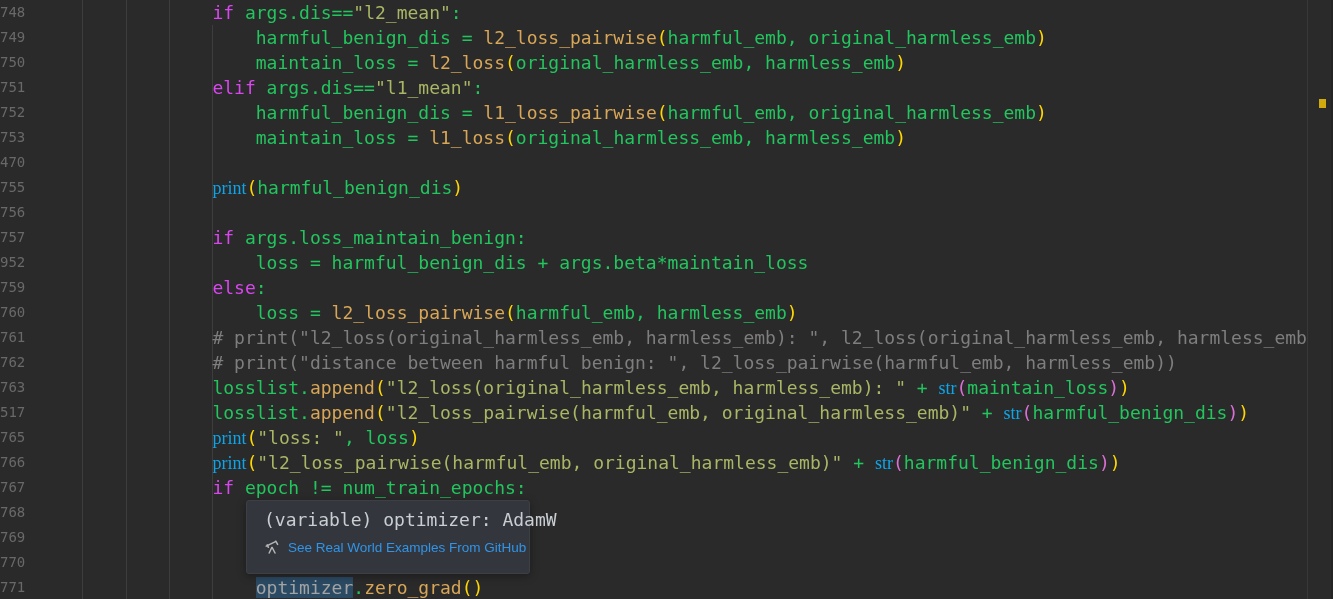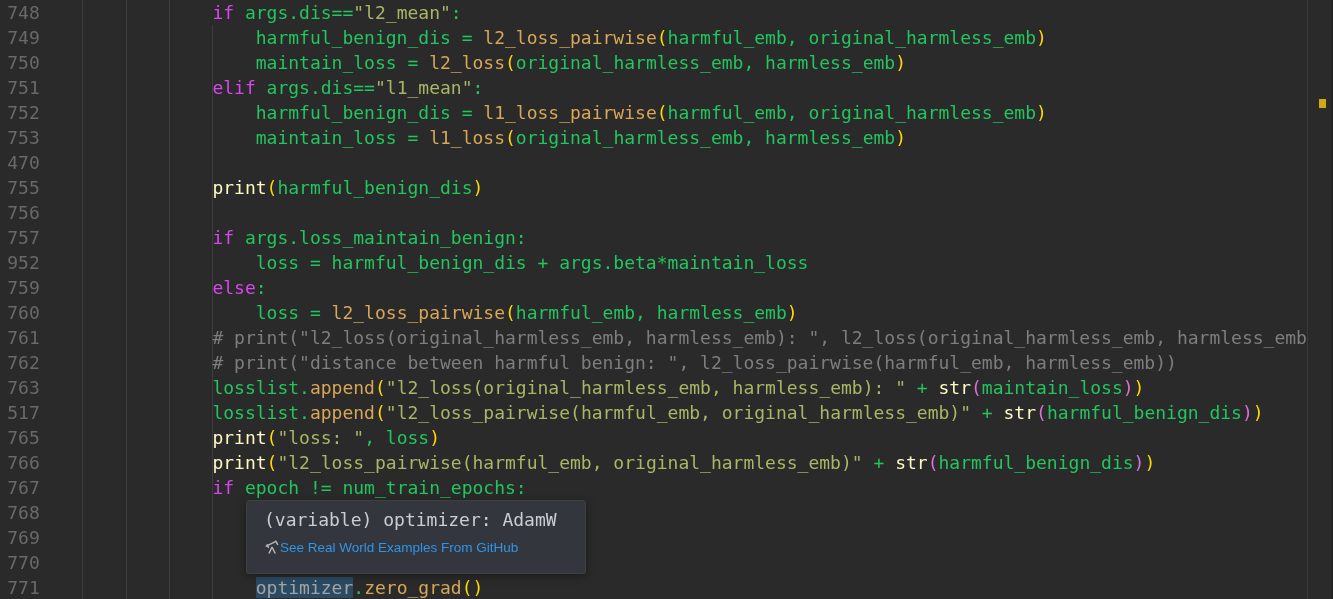--- a/index.html
+++ b/index.html
@@ -10,50 +10,50 @@
     position:relative;
   }
   .editor{position:absolute;inset:0;}
   
   .guide{position:absolute;top:0;bottom:0;width:1px;background:#3d3d3d;z-index:0;}
   
   .code-area{position:absolute;top:0;left:0;right:26px;z-index:1;}
   .row{position:relative;height:25px;}
   .ln{
     position:absolute;left:0;top:0;width:47px;height:25px;
-    text-align:center;color:#696969;
-    font-size:18px;line-height:25px;user-select:none;
+    text-align:left;color:#696969;
+    font-size:14px;line-height:25px;user-select:none;
   }
   .code{
     position:absolute;left:39px;top:0;right:0;height:25px;
     white-space:pre;font-size:18px;line-height:25px;
     color:#d2d2d2;overflow:hidden;
   }
   .kw{color:#d946ef;}
   .v{color:#22c55e;}
   .s{color:#a9b665;}
   .fn{color:#d8a657;font-weight:normal;}
   .b1{color:#ffd700;}
   .b2{color:#da70d6;}
-  .bi{color:#fef9c3;}
+  .bi{color:#0ea5e9;font-family:Liberation Serif, serif;}
   .c{color:#7e7e7e;}
   .hl{color:#a3a3a3;background:#2b4a63;}
   
   .tooltip{
-    position:absolute;left:246px;top:500px;width:340px;height:74px;
+    position:absolute;left:246px;top:500px;width:284px;height:74px;
     box-sizing:border-box;background:#33373d;border:1px solid #3c4045;
     border-radius:3px;z-index:5;padding:5px 0 0 17px;
     box-shadow:0 2px 8px rgba(0,0,0,0.35);
   }
   .tooltip .sig{
     font-family:"DejaVu Sans Mono",monospace;font-size:18px;line-height:27px;
     color:#c9ced3;white-space:pre;
   }
   .tooltip .linkrow{
-    margin-top:6px;display:flex;align-items:center;
+    margin-top:6px;display:flex;align-items:center;gap:8px;
     font-family:"Liberation Sans",sans-serif;font-size:13.5px;
   }
   .tooltip .linkrow a{color:#3094e8;text-decoration:none;}
   .tooltip .tele{display:inline-flex;width:16px;height:16px;}
   
   .ruler{
     position:absolute;top:0;right:0;bottom:0;width:25px;
     border-left:1px solid #383838;background:#2a2a2a;z-index:2;
   }
   .ruler .edge{position:absolute;top:0;right:0;bottom:0;width:2px;background:#242424;}

